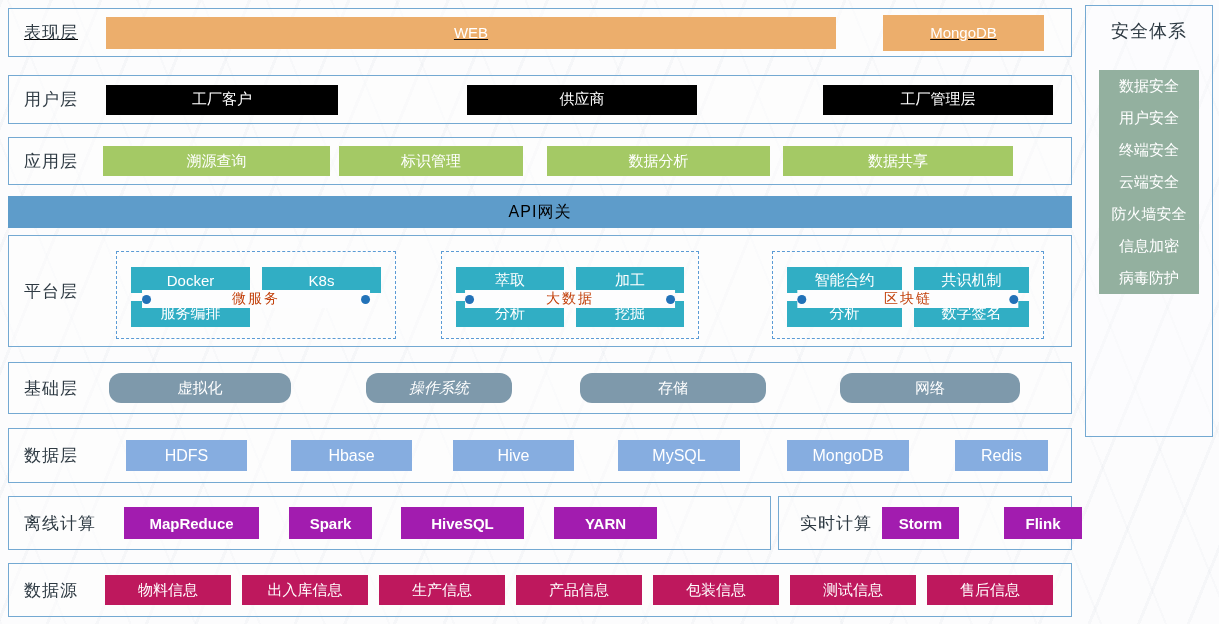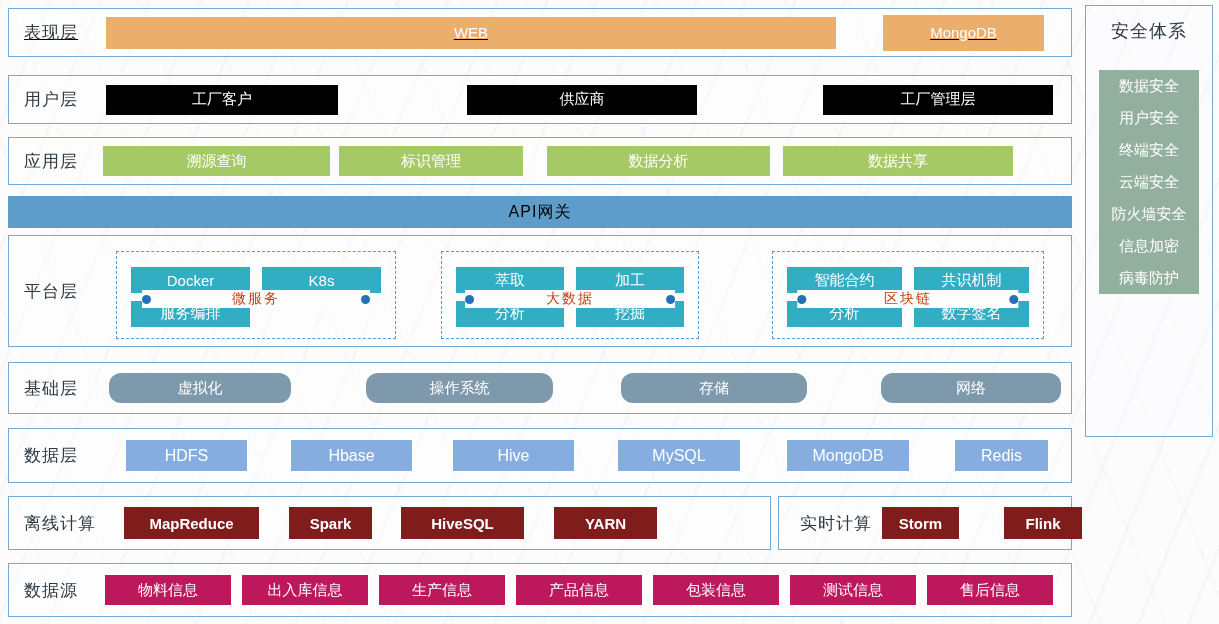--- a/index.html
+++ b/index.html
@@ -82,21 +82,21 @@
     display:flex; align-items:center; justify-content:space-between;
     background:#fdfdfe;
     font-size:14px; color:#c2410c; letter-spacing:2px;margin-top:48px;
   }
   .dot { width:9px; height:9px; border-radius:50%; background:#2272b8; flex-shrink:0; }
   .teal-btn { background:#31aec4; height:26px; }
 
   
   .infra-btn { background:#7e99ab; height:30px;border-radius:12px; }
   .i1 { width:182px; margin-left:10px; }
-  .i2 { width:187px; margin-left:75px; }
+  .i2 { width:146px; margin-left:75px;font-style:italic; }
   .i3 { width:186px; margin-left:68px; }
   .i4 { width:180px; margin-left:74px; }
 
   
   .data-btn { background:#86ade0; height:31px; font-size:16px; }
   .d1 { width:121px; margin-left:27px; }
   .d2 { width:121px; margin-left:44px; }
   .d3 { width:121px; margin-left:41px; }
   .d4 { width:122px; margin-left:44px; }
   .d5 { width:122px; margin-left:47px; }
@@ -106,21 +106,21 @@
   .compute-box {
     display:flex; align-items:center;
     border:1px solid #74a9d2; height:54px;
     background:rgba(253,253,254,0.55);
   }
   .offline-box { width:770px; }
   .realtime-box { width:294px; margin-left:7px; }
   .compute-label { font-size:17px; color:#2e3a43; letter-spacing:1px; white-space:nowrap; }
   .offline-box .compute-label { width:105px; padding-left:15px; }
   .realtime-box .compute-label { width:115px; padding-left:21px; }
-  .gold-btn { background:#7f1d1d; height:32px; font-weight:bold; }
+  .gold-btn { background:#a21caf; height:32px; font-weight:bold; }
   .o1 { width:135px; margin-left:10px; }
   .o2 { width:83px;  margin-left:30px; }
   .o3 { width:123px; margin-left:29px; }
   .o4 { width:103px; margin-left:30px; }
   .t1 { width:77px; margin-left:10px; }
   .t2 { width:78px; margin-left:45px; }
 
   
   .src-btn { background:#be185d; height:30px; width:126px; }
   .s1 { margin-left:6px; }

